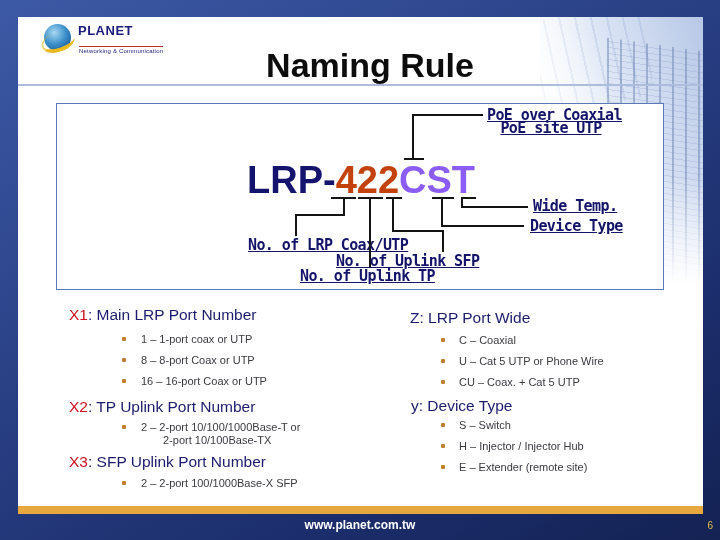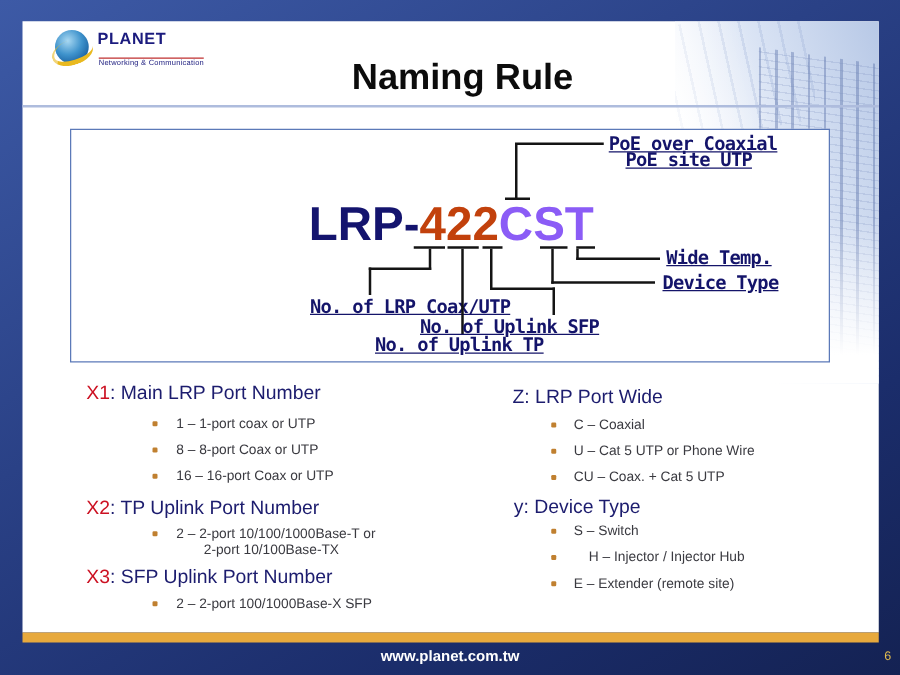--- a/index.html
+++ b/index.html
@@ -25,21 +25,21 @@
   .divider{position:absolute;left:18px;top:84px;width:685px;height:2px;background:#aebcdd;}
   
   .logo{position:absolute;left:42px;top:20px;width:150px;height:48px;}
   .globe{position:absolute;left:2px;top:4px;width:27px;height:27px;border-radius:50%;
     background:radial-gradient(circle at 38% 32%,#a8d8f2 0%,#3f93cc 45%,#0d4f92 90%);}
   .swoosh{position:absolute;left:-1px;top:12px;width:32px;height:16px;border-radius:50%;
     border-bottom:4px solid #e9b91f;border-left:2px solid rgba(233,185,31,.6);transform:rotate(-18deg);}
   .brand{position:absolute;left:36px;top:3px;font-weight:bold;font-size:13px;color:#1b1b7e;letter-spacing:.5px;}
   .tagline{position:absolute;left:37px;top:26px;font-size:6px;color:#1b1b7e;letter-spacing:.2px;border-top:1px solid #c03030;padding-top:1px;}
   .title{position:absolute;left:130px;top:46px;width:480px;text-align:center;
-    font-weight:bold;font-size:29px;color:#0c0c0c;}
+    font-weight:bold;font-size:34px;color:#0c0c0c;}
   
   .diagram-box{position:absolute;left:56px;top:103px;width:606px;height:185px;background:#fff;border:1px solid #5b79b8;}
   .line{position:absolute;background:#141414;}
   .dlabel{position:absolute;font-family:"DejaVu Sans Mono",monospace;font-weight:bold;font-size:15px;
     color:#14146a;letter-spacing:-0.6px;white-space:nowrap;line-height:13px;text-decoration:underline;}
   .product{position:absolute;left:247px;top:160px;font-weight:bold;font-size:38px;line-height:40px;white-space:nowrap;letter-spacing:0;}
   .p-navy{color:#14146e;} .p-red{color:#c2410c;margin-top:34px;} .p-green{color:#8b5cf6;}
   
   .sec-h{position:absolute;font-size:15.5px;color:#1c1c6e;white-space:nowrap;}
   .key-red{color:#cc1122;}
@@ -148,19 +148,19 @@
 <div class="item" style="left:459px;top:355px;">U – Cat 5 UTP or Phone Wire</div>
 <div class="dot" style="left:441px;top:380px;"></div>
 <div class="item" style="left:459px;top:376px;">CU – Coax. + Cat 5 UTP</div>
 
 <div class="sec-h" style="left:411px;top:397px;">
   <span class="key-navy">y</span><span>: Device Type</span>
 </div>
 <div class="dot" style="left:441px;top:423px;"></div>
 <div class="item" style="left:459px;top:419px;">S – Switch</div>
 <div class="dot" style="left:441px;top:444px;"></div>
-<div class="item" style="left:459px;top:440px;margin-left:12px;">H – Injector / Injector Hub</div>
+<div class="item" style="left:459px;top:440px;">H – Injector / Injector Hub</div>
 <div class="dot" style="left:441px;top:465px;"></div>
 <div class="item" style="left:459px;top:461px;">E – Extender (remote site)</div>
 
 <div class="gold-bar"></div>
 <div class="footer-url">www.planet.com.tw</div>
 <div class="page-num">6</div>
 
 </body></html>

